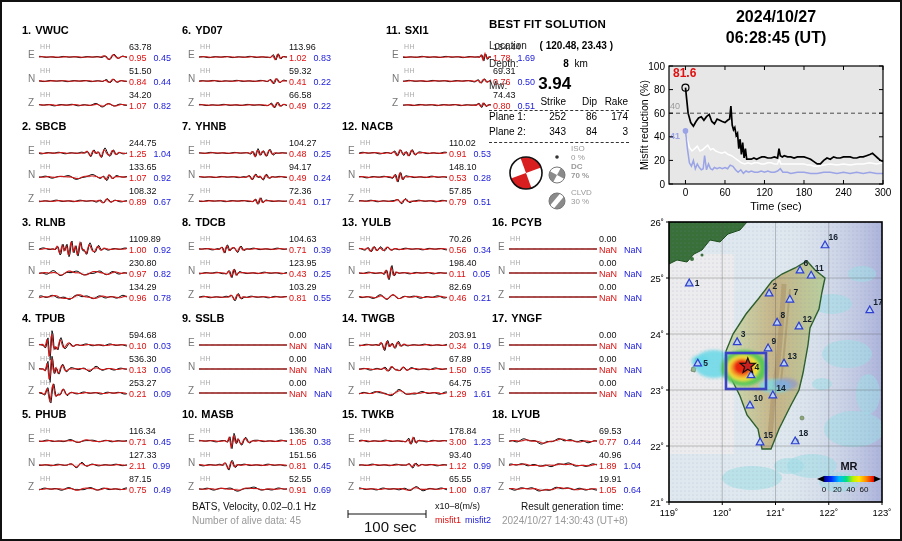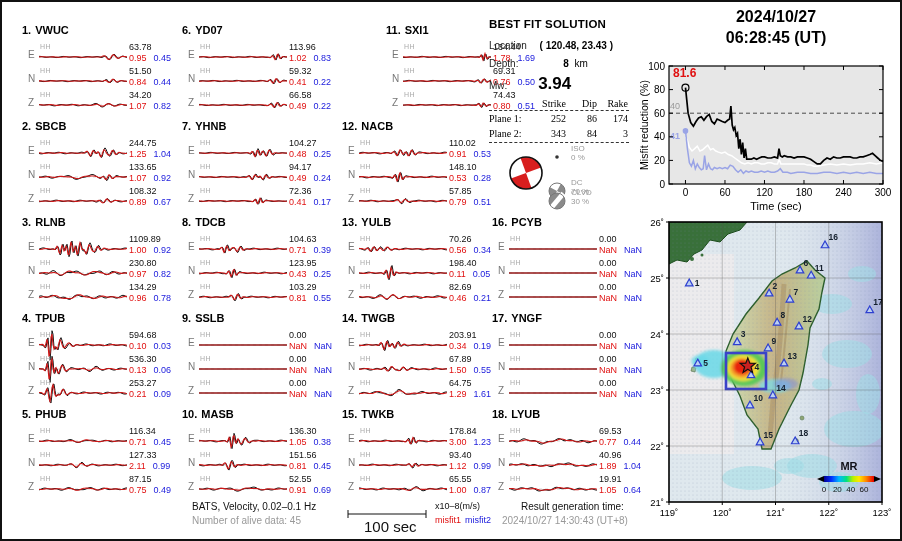--- a/index.html
+++ b/index.html
@@ -22,21 +22,21 @@
   .wrow .m1 { color:#e01010; }
   .wrow .m2 { color:#2020dd; margin-left:7px; }
   
   #bestfit { position:absolute; left:487px; top:16px; width:168px; height:196px; font-size:10px; color:#000; }
   #bf-title { font-size:11.5px; font-weight:bold; letter-spacing:.2px; }
   .bf-row { position:absolute; left:0; white-space:nowrap; }
   .bf-label { color:#222; }
   .bf-bold { font-weight:bold; }
   #bf-mw-val { font-size:17px; font-weight:bold; }
   #bf-table { position:absolute; left:0; top:78px; width:140px; }
-  .bf-tr { display:flex; height:15px; align-items:center;font-family:Liberation Serif, serif; }
+  .bf-tr { display:flex; height:15px; align-items:flex-start; }
   .bf-th { border-bottom:1px dashed #333; }
   .bf-bot { border-bottom:1px dashed #333; height:2px; }
   .bf-c0 { width:46px; }
   .bf-c { width:31px; text-align:right; }
   #bf-mech { position:absolute; left:0; top:126px; width:168px; height:70px; }
   .decomp-item { position:absolute; left:58px; width:110px; height:20px; }
   .decomp-item svg { position:absolute; left:0; top:1px; }
   .decomp-txt { position:absolute; left:24px; top:-2px; font-size:8px; color:#999; line-height:9px; }
   
   #datehead { position:absolute; left:648px; top:6px; width:252px; text-align:center; font-weight:bold; color:#000; }
@@ -762,21 +762,21 @@
       <div id="decomp-root">
           <div class="decomp-item" style="top: 2px;">
             <svg width="20" height="20" viewBox="-10 -10 20 20">
               <circle cx="0" cy="0" r="1.8" fill="#333"></circle>
             </svg>
             <div class="decomp-txt">
               <div>ISO</div>
               <div>0 %</div>
             </div>
           </div>
-          <div class="decomp-item" style="top: 36px;">
+          <div class="decomp-item" style="top: 20px; font-weight: bold;">
             <svg width="20" height="20" viewBox="-10 -10 20 20">
               <g transform="rotate(28)">
                 <circle cx="0" cy="0" r="8" fill="#fff"></circle>
                 <path d="M0,0 L0,-8 A8,8 0 0 1 8,0 Z" fill="#8a8a8a"></path>
                 <path d="M0,0 L0,8 A8,8 0 0 1 -8,0 Z" fill="#8a8a8a"></path>
               </g>
               <circle cx="0" cy="0" r="8" fill="none" stroke="#777" stroke-width="1"></circle>
             </svg>
             <div class="decomp-txt">
               <div>DC</div>

